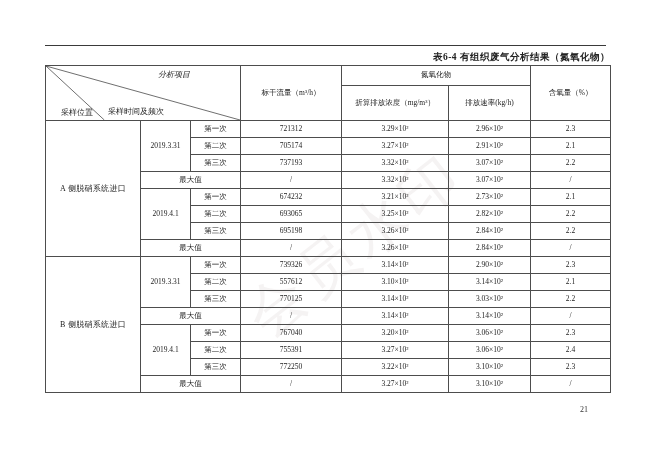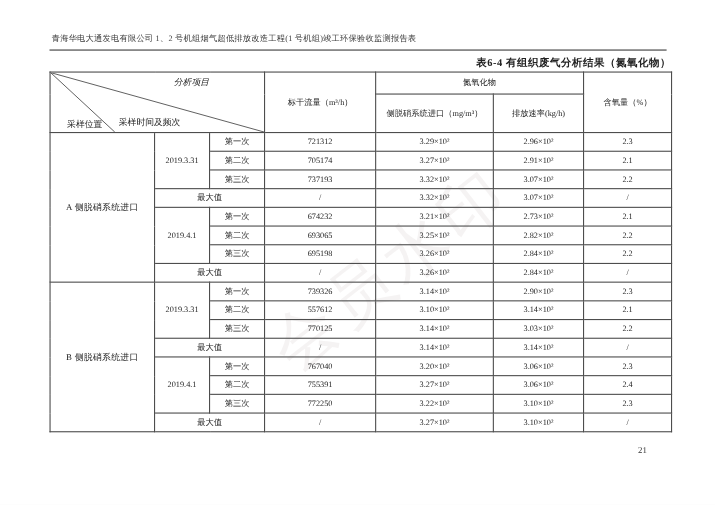--- a/index.html
+++ b/index.html
@@ -47,21 +47,20 @@
   .page-number{
     position:absolute;left:0;top:405px;width:588px;text-align:right;
     font-size:8px;color:#333;
   }
 </style>
 </head>
 <body>
 
 <div class="page">
 
-  <div class="doc-header">青海华电大通发电有限公司 1、2 号机组烟气超低排放改造工程(1 号机组)竣工环保验收监测报告表</div>
   <div class="header-rule"></div>
 
   <div class="watermark">会员水印</div>
 
   <div class="table-title">表6-4  有组织废气分析结果（氮氧化物）</div>
 
   <table class="report">
     <colgroup>
       <col style="width:95px">
         <col style="width:50px">
@@ -80,21 +79,21 @@
           </svg>
           <span class="diag-top">分析项目</span>
           <span class="diag-left">采样位置</span>
           <span class="diag-mid">采样时间及频次</span>
         </td>
         <td rowspan="2">标干流量（m³/h）</td>
         <td colspan="2">氮氧化物</td>
         <td rowspan="2">含氧量（%）</td>
       </tr>
       <tr class="h2">
-        <td>侧脱硝系统进口（mg/m³）</td>
+        <td>折算排放浓度（mg/m³）</td>
         <td>排放速率(kg/h)</td>
       </tr>
     </thead>
     <tbody>
         <tr>
           <td rowspan="8" class="loc">A 侧脱硝系统进口</td>
           <td rowspan="3">2019.3.31</td>
           <td>第一次</td>
           <td>721312</td>
           <td>3.29×10²</td>

